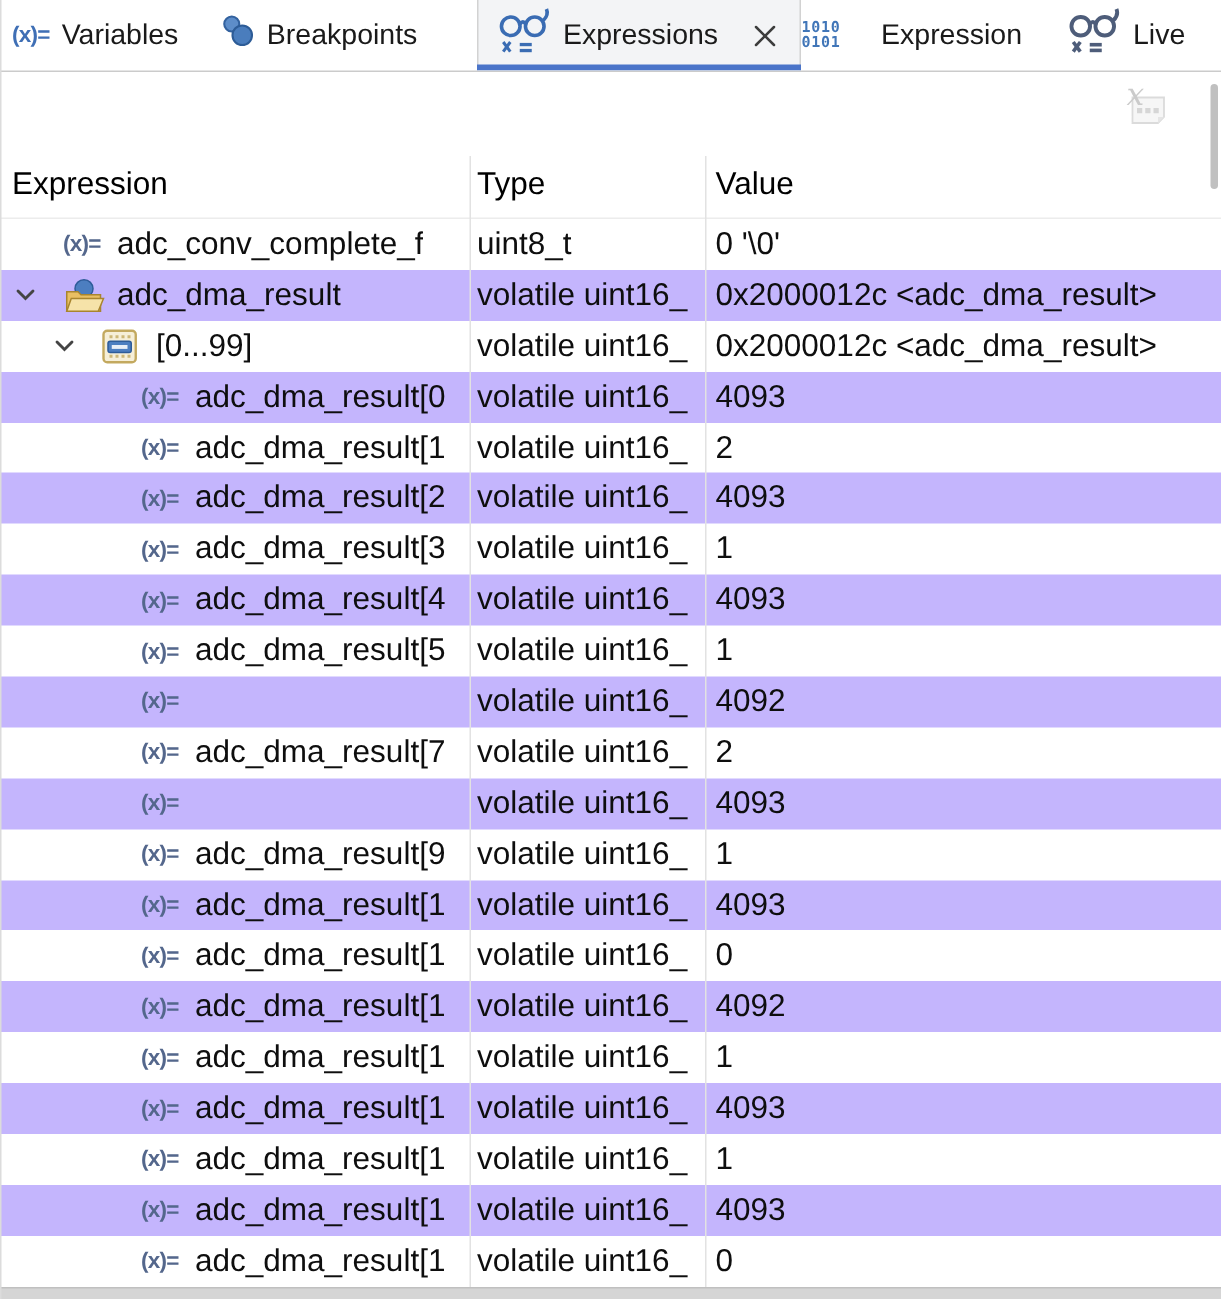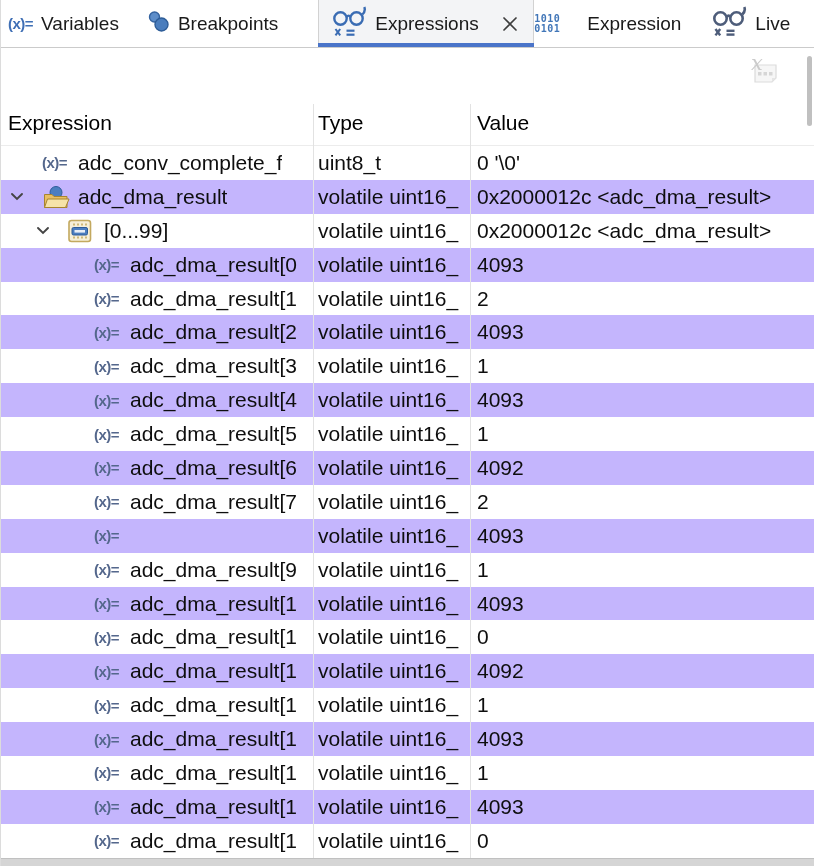--- a/index.html
+++ b/index.html
@@ -312,21 +312,20 @@
         <div class="cell-value">1</div>
       </div>
 
       <div class="row d2 stripe">
         <div class="cell-expr">
           <span class="ind"></span>
             <span class="chev"></span>
           <span class="islot">
               <span class="vicon">(x)=</span>
             </span>
-          <span class="etxt">adc_dma_result[6</span>
         </div>
         <div class="cell-type">volatile uint16_</div>
         <div class="cell-value">4092</div>
       </div>
 
       <div class="row d2">
         <div class="cell-expr">
           <span class="ind"></span>
             <span class="chev"></span>
           <span class="islot">

